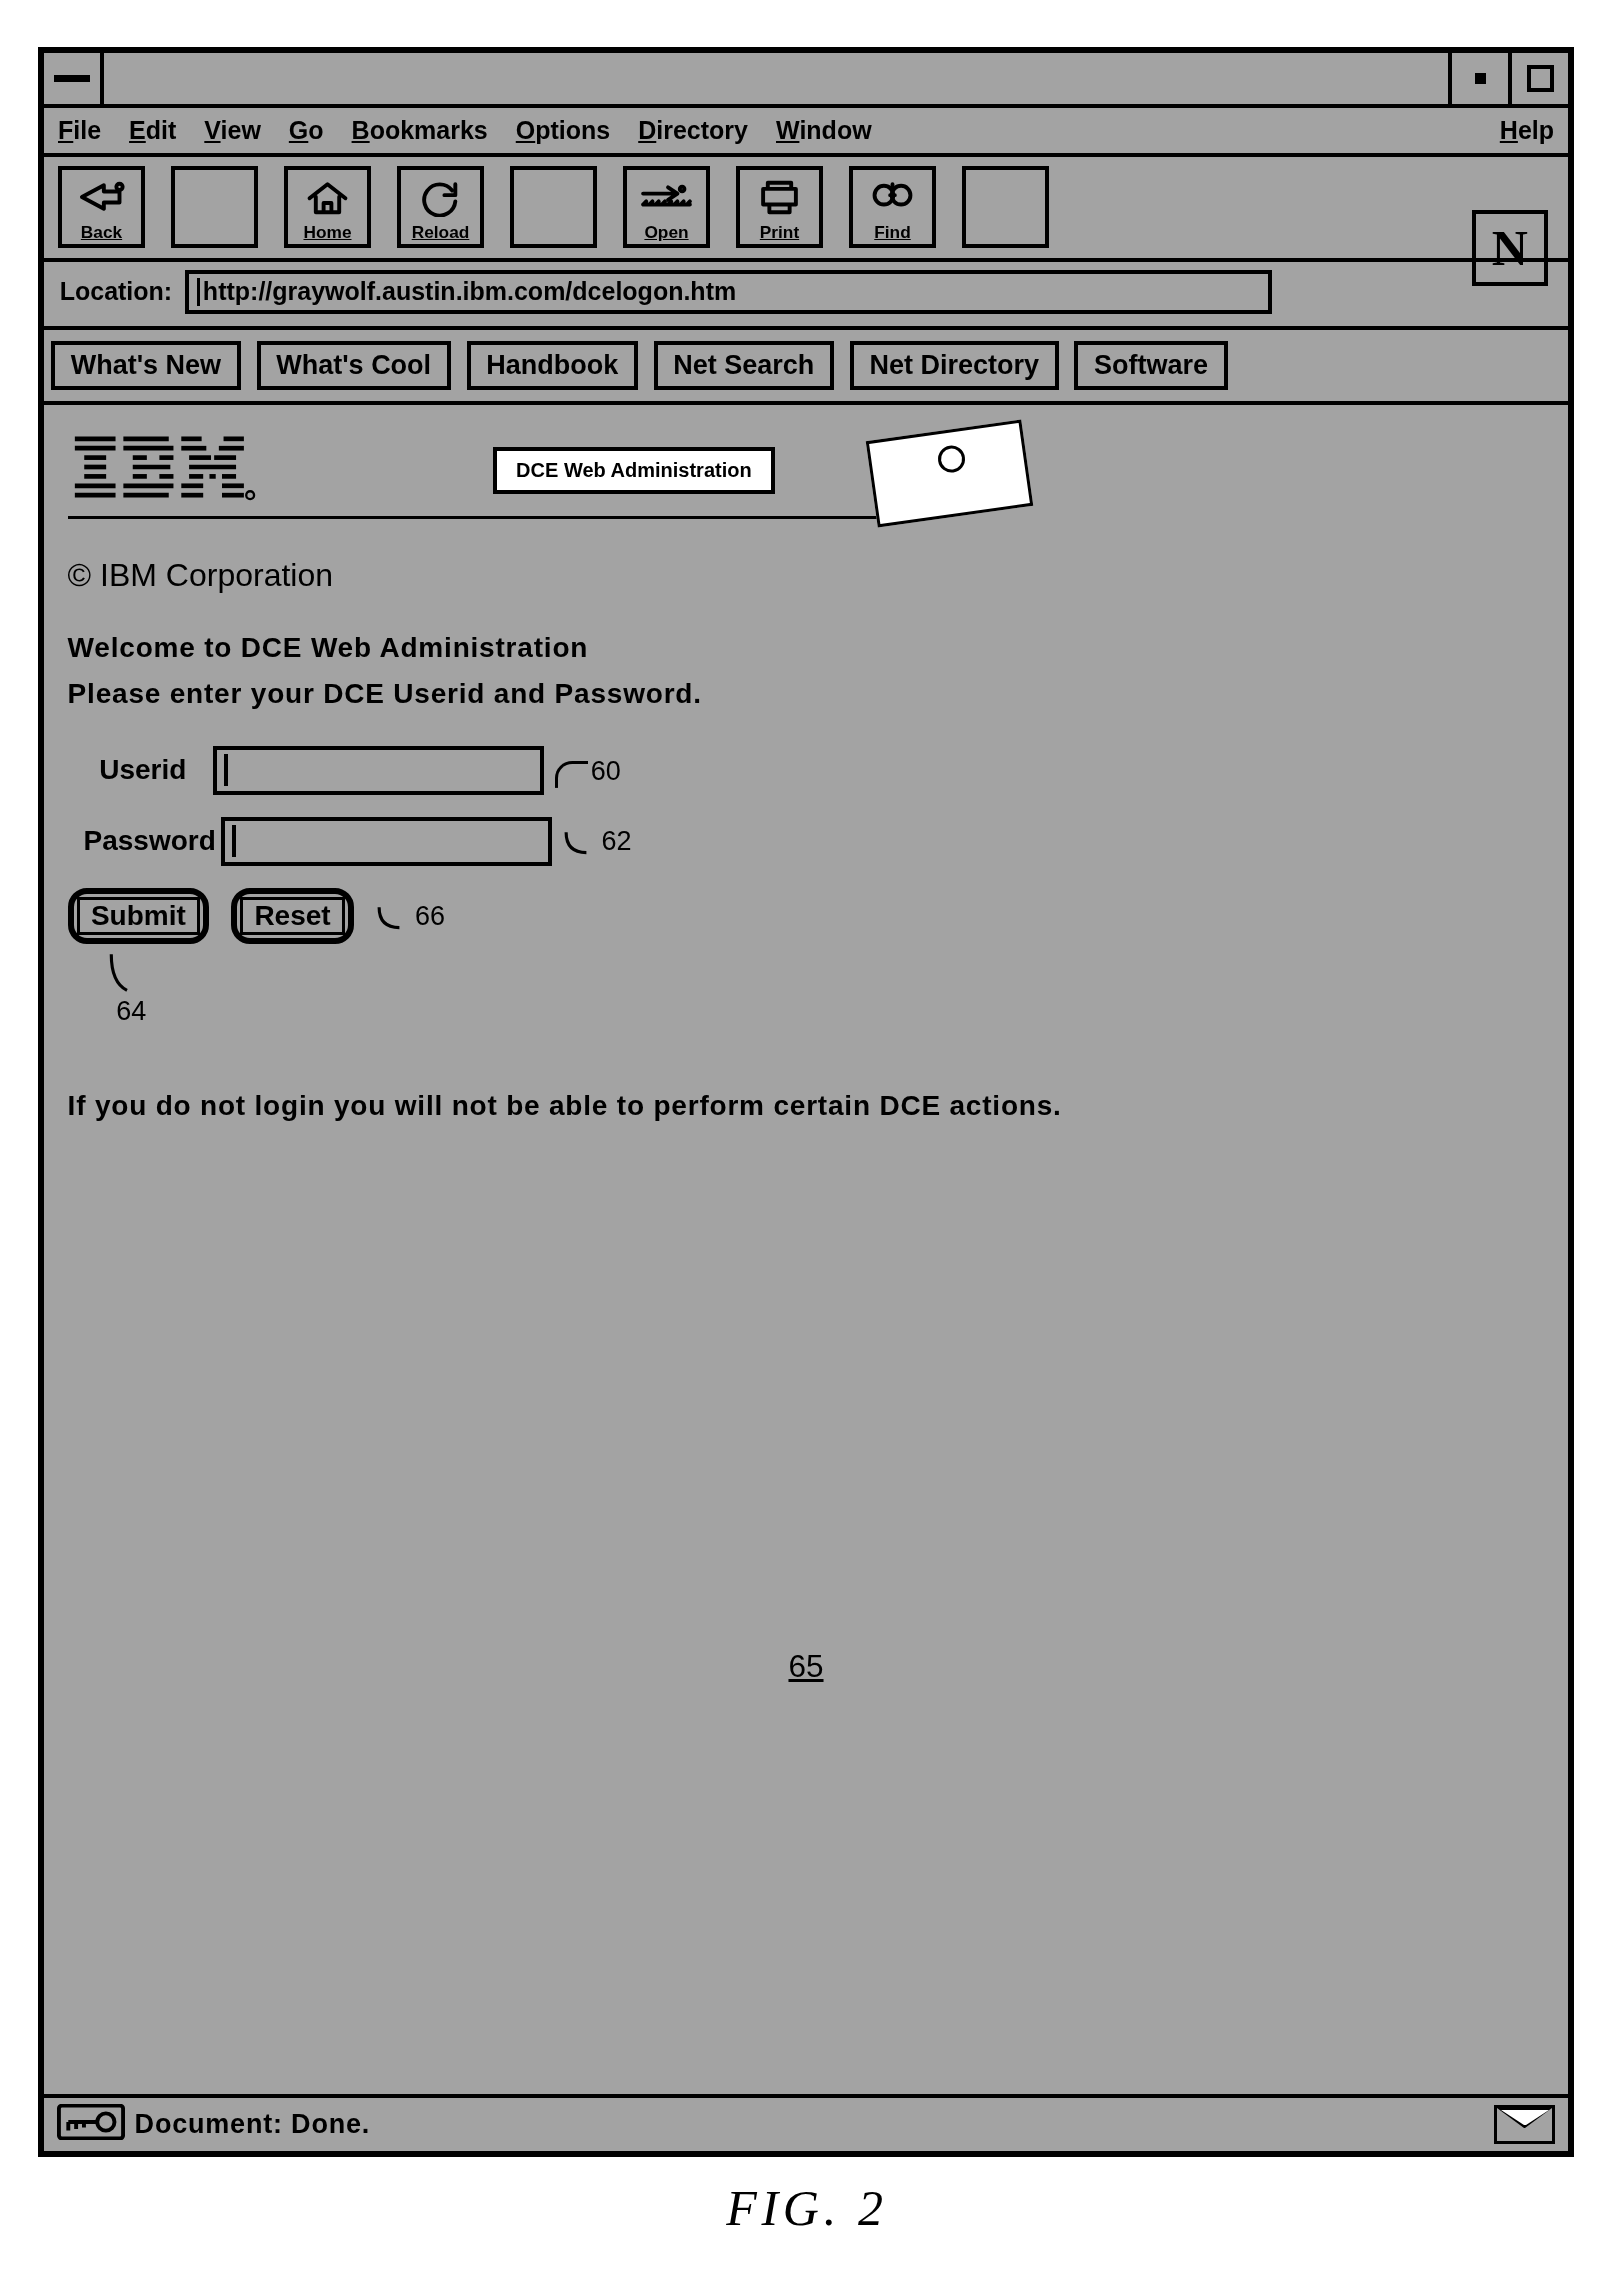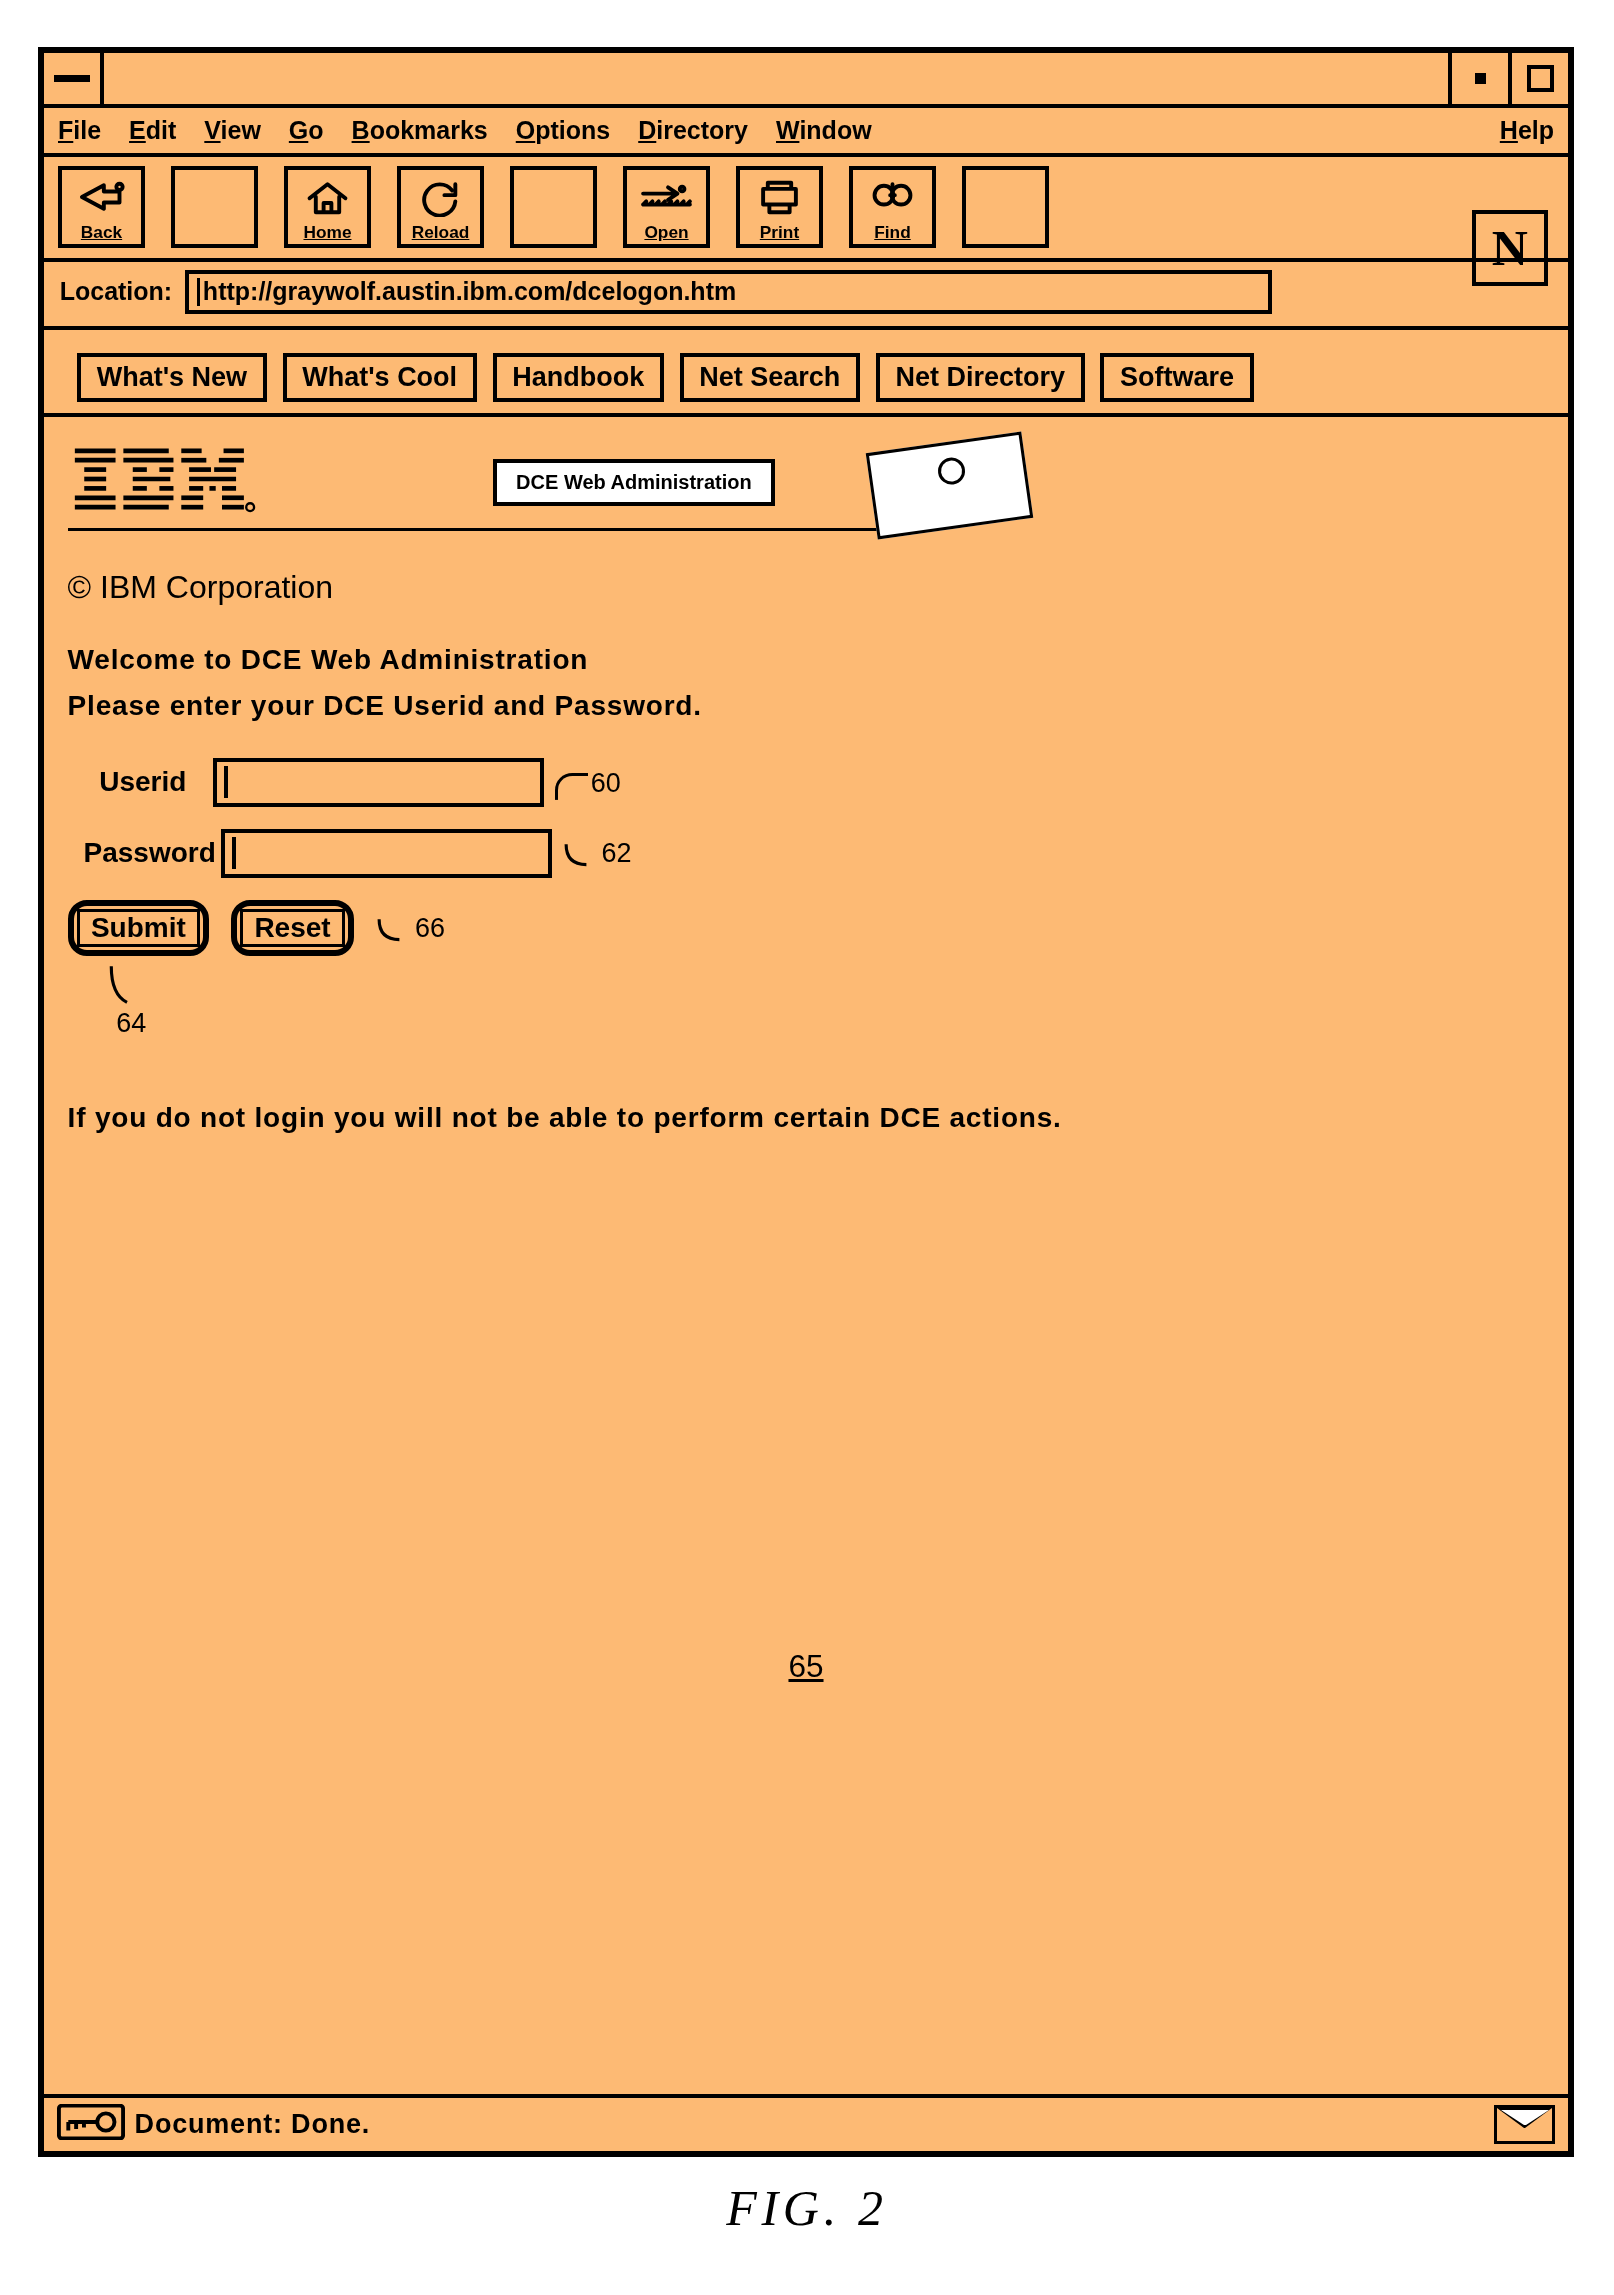--- a/index.html
+++ b/index.html
@@ -4,21 +4,21 @@
 <style>
   * { box-sizing: border-box; }
   body {
     margin: 0; background: #fff;
     font-family: "Helvetica Neue", Arial, sans-serif;
     font-size: 25px; color: #000;
   }
   .outer-frame {
     border: 6.3px solid #000; margin: 47px 38px 15.7px 38px;
     width: 1536px; height: 2110px; position: relative;
-    display: flex; flex-direction: column; background:#fdba74;
+    display: flex; flex-direction: column; background:#a3a3a3;
   }
   
   .titlebar{
     height:55px; border-bottom:4.7px solid #000; display:flex; align-items:stretch;
   }
   .sysmenu-box{
     width:60px; border-right:4.7px solid #000; display:flex; align-items:center; justify-content:center;
   }
   .sysmenu-box .dash{ width:36px; height:7.9px; background:#000;}
   .title-spacer{ flex:1; }
@@ -62,21 +62,21 @@
     border-bottom:4.7px solid #000;
   }
   .locrow .lbl{ font-weight:700; }
   .locrow .locbox{
     border:4.7px solid #000; height:44px; flex:0 0 1087px; display:flex; align-items:center;
     padding:0 7.9px; font-family: "Helvetica", Arial, sans-serif; font-weight:600;
   }
   .locrow .locbox .caret{ display:inline-block; width:3.1px; height:28px; background:#000; margin-right:3.1px;}
   
   .quicklinks{
-    border-bottom:4.7px solid #000; padding:11px 33px; display:flex; gap:15.7px;margin-top:12px;
+    border-bottom:4.7px solid #000; padding:11px 7px; display:flex; gap:15.7px;
   }
   .qbtn{
     border:4.7px solid #000; padding:4.7px 15.7px; font-weight:700; font-size:27px;
   }
   
   .content{
     flex:1; padding:20.5px 23.6px 7.9px 23.6px; position:relative; overflow:hidden;
   }
   .brandrow{ display:flex; align-items:center; gap:31.5px; margin-top:6.3px; }
   .banner-wrap{ position:relative; margin-left:205px; }

